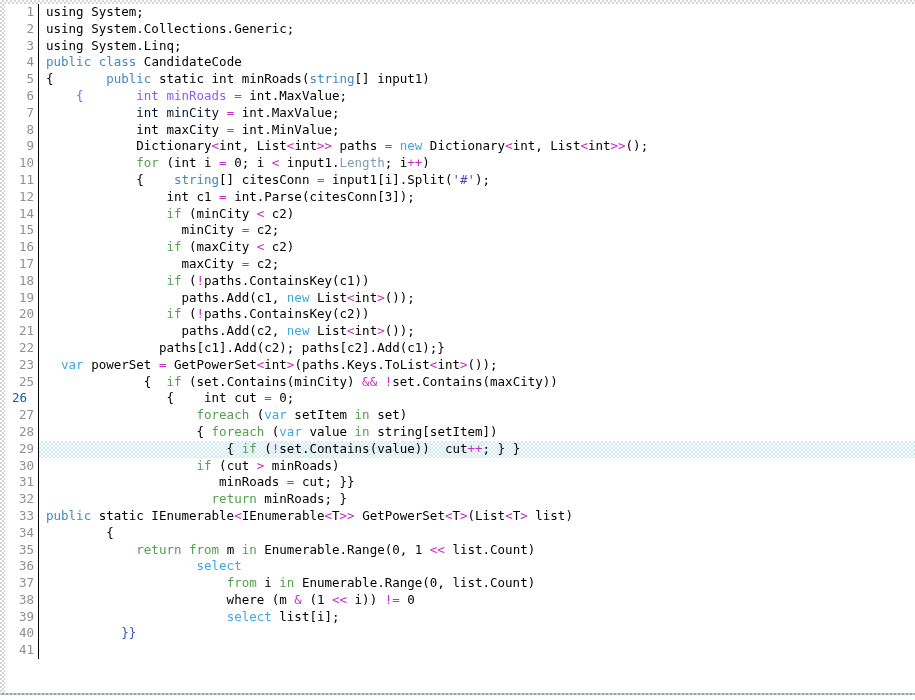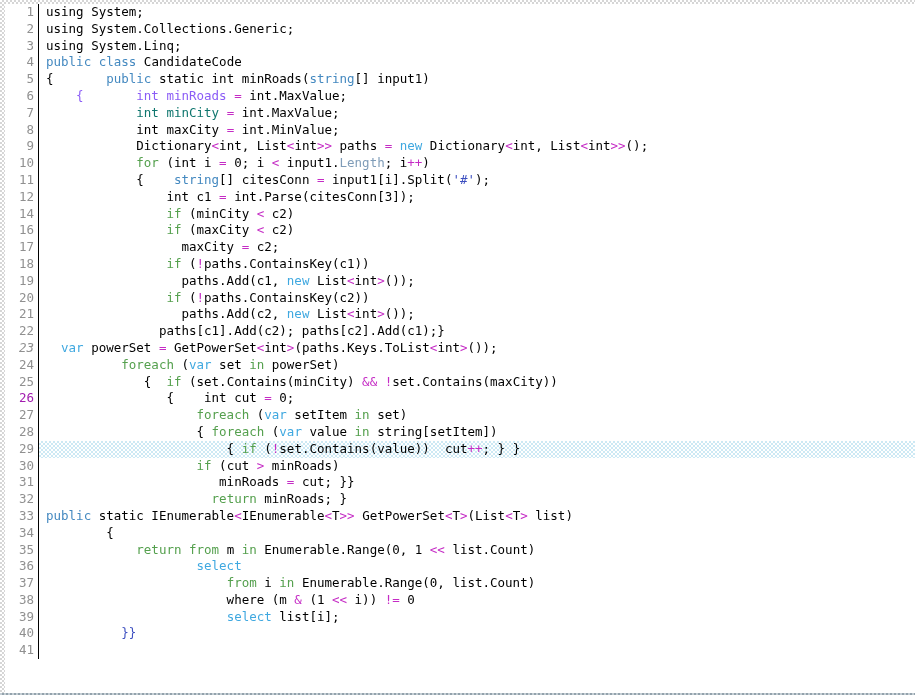--- a/index.html
+++ b/index.html
@@ -72,21 +72,21 @@
       <div class="line">
         <span class="ln" style="color: rgb(144, 144, 144);">5</span>
         <span class="txt"><span style="color: rgb(0, 0, 0);">{       </span><span style="color: rgb(68, 137, 192);">public</span><span style="color: rgb(0, 0, 0);"> static int minRoads(</span><span style="color: rgb(68, 137, 192);">string</span><span style="color: rgb(0, 0, 0);">[] input1)</span></span>
       </div>
       <div class="line">
         <span class="ln" style="color: rgb(144, 144, 144);">6</span>
         <span class="txt"><span style="color: #8b5cf6;">    {       int minRoads </span><span style="color: rgb(197, 44, 197);">=</span><span style="color: rgb(0, 0, 0);"> int.MaxValue;</span></span>
       </div>
       <div class="line">
         <span class="ln" style="color: rgb(144, 144, 144);">7</span>
-        <span class="txt"><span style="color: #0f766e; text-align: right;">            int minCity </span><span style="color: rgb(197, 44, 197);">=</span><span style="color: rgb(0, 0, 0);"> int.MaxValue;</span></span>
+        <span class="txt"><span style="color: #0f172a; text-align: right;">            int minCity </span><span style="color: rgb(197, 44, 197);">=</span><span style="color: rgb(0, 0, 0);"> int.MaxValue;</span></span>
       </div>
       <div class="line">
         <span class="ln" style="color: rgb(144, 144, 144);">8</span>
         <span class="txt"><span style="color: rgb(0, 0, 0);">            int maxCity </span><span style="color: rgb(197, 44, 197);">=</span><span style="color: rgb(0, 0, 0);"> int.MinValue;</span></span>
       </div>
       <div class="line">
         <span class="ln" style="color: rgb(144, 144, 144);">9</span>
         <span class="txt"><span style="color: rgb(0, 0, 0);">            Dictionary</span><span style="color: rgb(197, 44, 197);">&lt;</span><span style="color: rgb(0, 0, 0);">int, List</span><span style="color: rgb(197, 44, 197);">&lt;</span><span style="color: rgb(0, 0, 0);">int</span><span style="color: rgb(197, 44, 197);">&gt;&gt;</span><span style="color: rgb(0, 0, 0);"> paths </span><span style="color: rgb(197, 44, 197);">=</span><span style="color: rgb(0, 0, 0);"> </span><span style="color: rgb(63, 168, 224);">new</span><span style="color: rgb(0, 0, 0);"> Dictionary</span><span style="color: rgb(197, 44, 197);">&lt;</span><span style="color: rgb(0, 0, 0);">int, List</span><span style="color: rgb(197, 44, 197);">&lt;</span><span style="color: rgb(0, 0, 0);">int</span><span style="color: rgb(197, 44, 197);">&gt;&gt;</span><span style="color: rgb(0, 0, 0);">();</span></span>
       </div>
       <div class="line">
@@ -99,20 +99,24 @@
       </div>
       <div class="line">
         <span class="ln" style="color: rgb(144, 144, 144);">12</span>
         <span class="txt"><span style="color: rgb(0, 0, 0);">                int c1 </span><span style="color: rgb(197, 44, 197);">=</span><span style="color: rgb(0, 0, 0);"> int.Parse(citesConn[3]);</span></span>
       </div>
       <div class="line">
         <span class="ln" style="color: rgb(144, 144, 144);">14</span>
         <span class="txt"><span style="color: rgb(0, 0, 0);">                </span><span style="color: rgb(85, 160, 78);">if</span><span style="color: rgb(0, 0, 0);"> (minCity </span><span style="color: rgb(197, 44, 197);">&lt;</span><span style="color: rgb(0, 0, 0);"> c2)</span></span>
       </div>
       <div class="line">
+        <span class="ln" style="color: rgb(144, 144, 144);">15</span>
+        <span class="txt"><span style="color: rgb(0, 0, 0);">                  minCity </span><span style="color: rgb(197, 44, 197);">=</span><span style="color: rgb(0, 0, 0);"> c2;</span></span>
+      </div>
+      <div class="line">
         <span class="ln" style="color: rgb(144, 144, 144);">16</span>
         <span class="txt"><span style="color: rgb(0, 0, 0);">                </span><span style="color: rgb(85, 160, 78);">if</span><span style="color: rgb(0, 0, 0);"> (maxCity </span><span style="color: rgb(197, 44, 197);">&lt;</span><span style="color: rgb(0, 0, 0);"> c2)</span></span>
       </div>
       <div class="line">
         <span class="ln" style="color: rgb(144, 144, 144);">17</span>
         <span class="txt"><span style="color: rgb(0, 0, 0);">                  maxCity </span><span style="color: rgb(197, 44, 197);">=</span><span style="color: rgb(0, 0, 0);"> c2;</span></span>
       </div>
       <div class="line">
         <span class="ln" style="color: rgb(144, 144, 144);">18</span>
         <span class="txt"><span style="color: rgb(0, 0, 0);">                </span><span style="color: rgb(85, 160, 78);">if</span><span style="color: rgb(0, 0, 0);"> (</span><span style="color: rgb(197, 44, 197);">!</span><span style="color: rgb(0, 0, 0);">paths.ContainsKey(c1))</span></span>
@@ -127,33 +131,29 @@
       </div>
       <div class="line">
         <span class="ln" style="color: rgb(144, 144, 144);">21</span>
         <span class="txt"><span style="color: rgb(0, 0, 0);">                  paths.Add(c2, </span><span style="color: rgb(63, 168, 224);">new</span><span style="color: rgb(0, 0, 0);"> List</span><span style="color: rgb(197, 44, 197);">&lt;</span><span style="color: rgb(0, 0, 0);">int</span><span style="color: rgb(197, 44, 197);">&gt;</span><span style="color: rgb(0, 0, 0);">());</span></span>
       </div>
       <div class="line">
         <span class="ln" style="color: rgb(144, 144, 144);">22</span>
         <span class="txt"><span style="color: rgb(0, 0, 0);">               paths[c1].Add(c2); paths[c2].Add(c1);}</span></span>
       </div>
       <div class="line">
-        <span class="ln" style="color: rgb(144, 144, 144); font-style: italic;">23</span>
+        <span class="ln" style="color: rgb(144, 144, 144);">23</span>
         <span class="txt"><span style="color: rgb(0, 0, 0);">  </span><span style="color: rgb(63, 168, 224);">var</span><span style="color: rgb(0, 0, 0);"> powerSet </span><span style="color: rgb(197, 44, 197);">=</span><span style="color: rgb(0, 0, 0);"> GetPowerSet</span><span style="color: rgb(197, 44, 197);">&lt;</span><span style="color: rgb(0, 0, 0);">int</span><span style="color: rgb(197, 44, 197);">&gt;</span><span style="color: rgb(0, 0, 0);">(paths.Keys.ToList</span><span style="color: rgb(197, 44, 197);">&lt;</span><span style="color: rgb(0, 0, 0);">int</span><span style="color: rgb(197, 44, 197);">&gt;</span><span style="color: rgb(0, 0, 0);">());</span></span>
-      </div>
-      <div class="line">
-        <span class="ln" style="color: rgb(144, 144, 144);">24</span>
-        <span class="txt"><span style="color: rgb(0, 0, 0);">          </span><span style="color: rgb(85, 160, 78);">foreach</span><span style="color: rgb(0, 0, 0);"> (</span><span style="color: rgb(63, 168, 224);">var</span><span style="color: rgb(0, 0, 0);"> set </span><span style="color: rgb(85, 160, 78);">in</span><span style="color: rgb(0, 0, 0);"> powerSet)</span></span>
       </div>
       <div class="line">
         <span class="ln" style="color: rgb(144, 144, 144);">25</span>
         <span class="txt"><span style="color: rgb(0, 0, 0);">             {  </span><span style="color: rgb(85, 160, 78);">if</span><span style="color: rgb(0, 0, 0);"> (set.Contains(minCity) </span><span style="color: rgb(197, 44, 197);">&amp;&amp;</span><span style="color: rgb(0, 0, 0);"> </span><span style="color: rgb(197, 44, 197);">!</span><span style="color: rgb(0, 0, 0);">set.Contains(maxCity))</span></span>
       </div>
       <div class="line">
-        <span class="ln" style="color: #a21caf;">26</span>
+        <span class="ln" style="color: #0369a1; text-align: center;">26</span>
         <span class="txt"><span style="color: rgb(0, 0, 0);">                {    int cut </span><span style="color: rgb(197, 44, 197);">=</span><span style="color: rgb(0, 0, 0);"> 0;</span></span>
       </div>
       <div class="line">
         <span class="ln" style="color: rgb(144, 144, 144);">27</span>
         <span class="txt"><span style="color: rgb(0, 0, 0);">                    </span><span style="color: rgb(85, 160, 78);">foreach</span><span style="color: rgb(0, 0, 0);"> (</span><span style="color: rgb(63, 168, 224);">var</span><span style="color: rgb(0, 0, 0);"> setItem </span><span style="color: rgb(85, 160, 78);">in</span><span style="color: rgb(0, 0, 0);"> set)</span></span>
       </div>
       <div class="line">
         <span class="ln" style="color: rgb(144, 144, 144);">28</span>
         <span class="txt"><span style="color: rgb(0, 0, 0);">                    { </span><span style="color: rgb(85, 160, 78);">foreach</span><span style="color: rgb(0, 0, 0);"> (</span><span style="color: rgb(63, 168, 224);">var</span><span style="color: rgb(0, 0, 0);"> value </span><span style="color: rgb(85, 160, 78);">in</span><span style="color: rgb(0, 0, 0);"> string[setItem])</span></span>
       </div>

